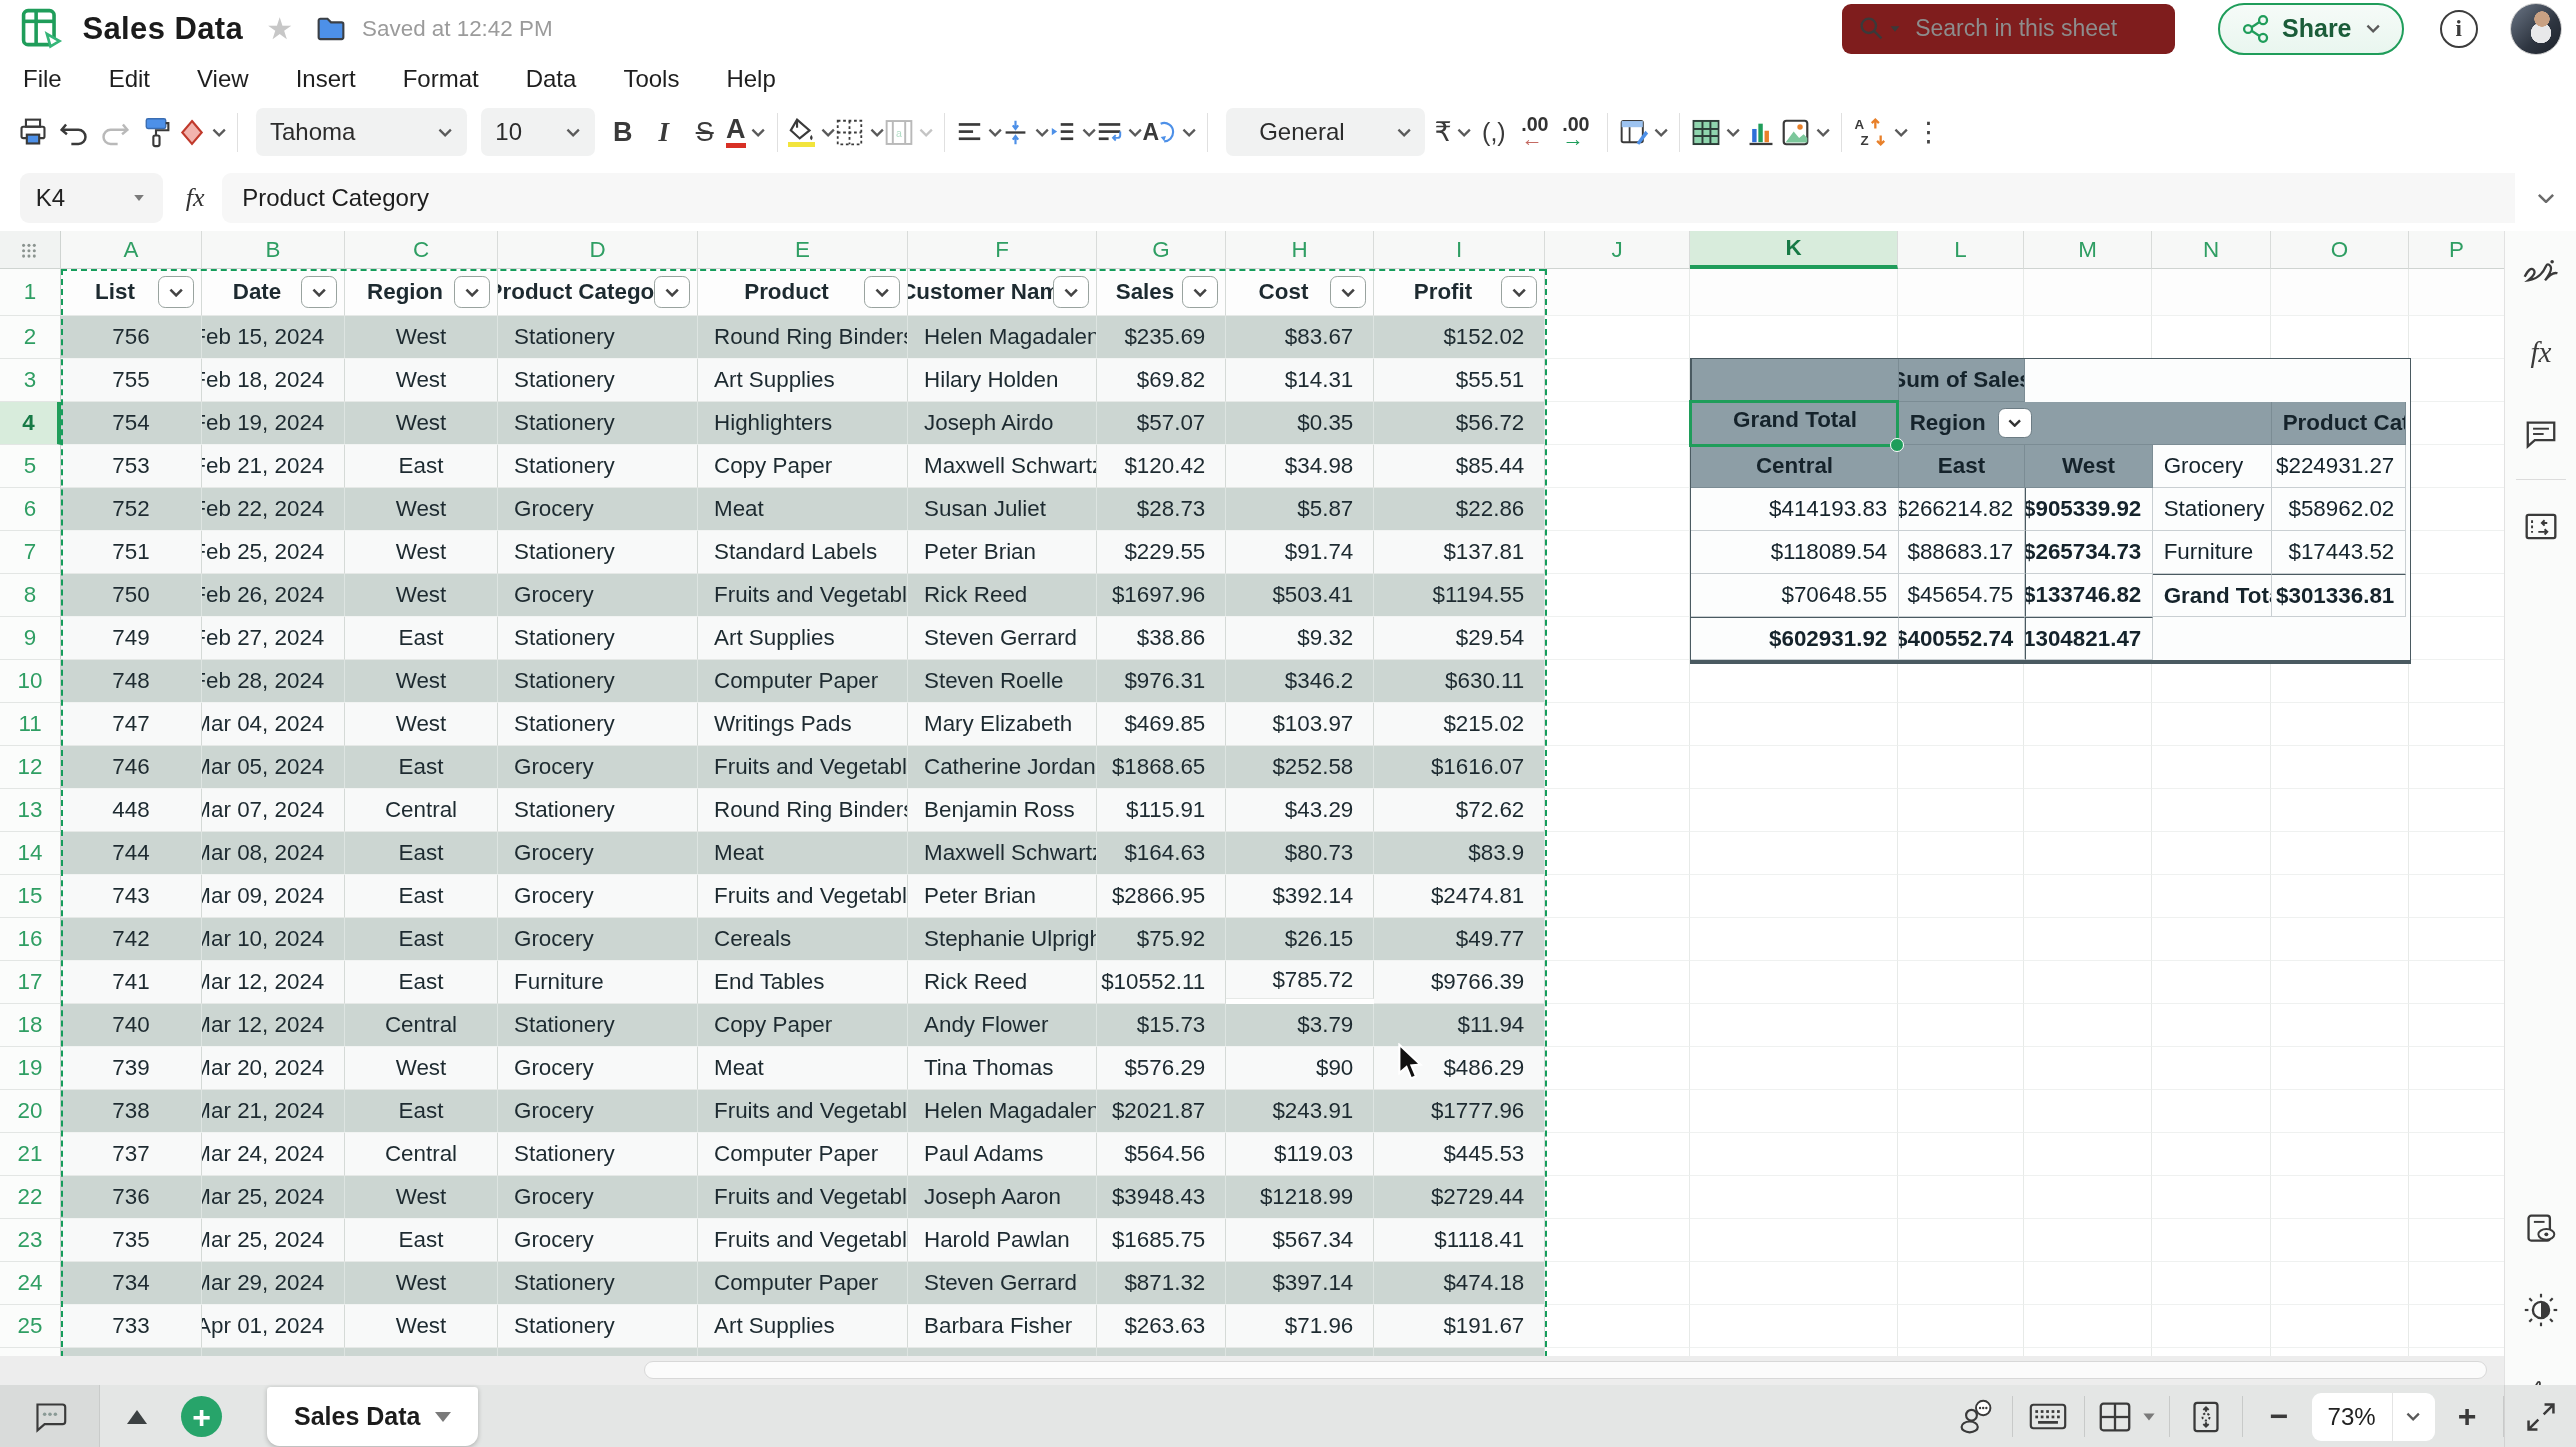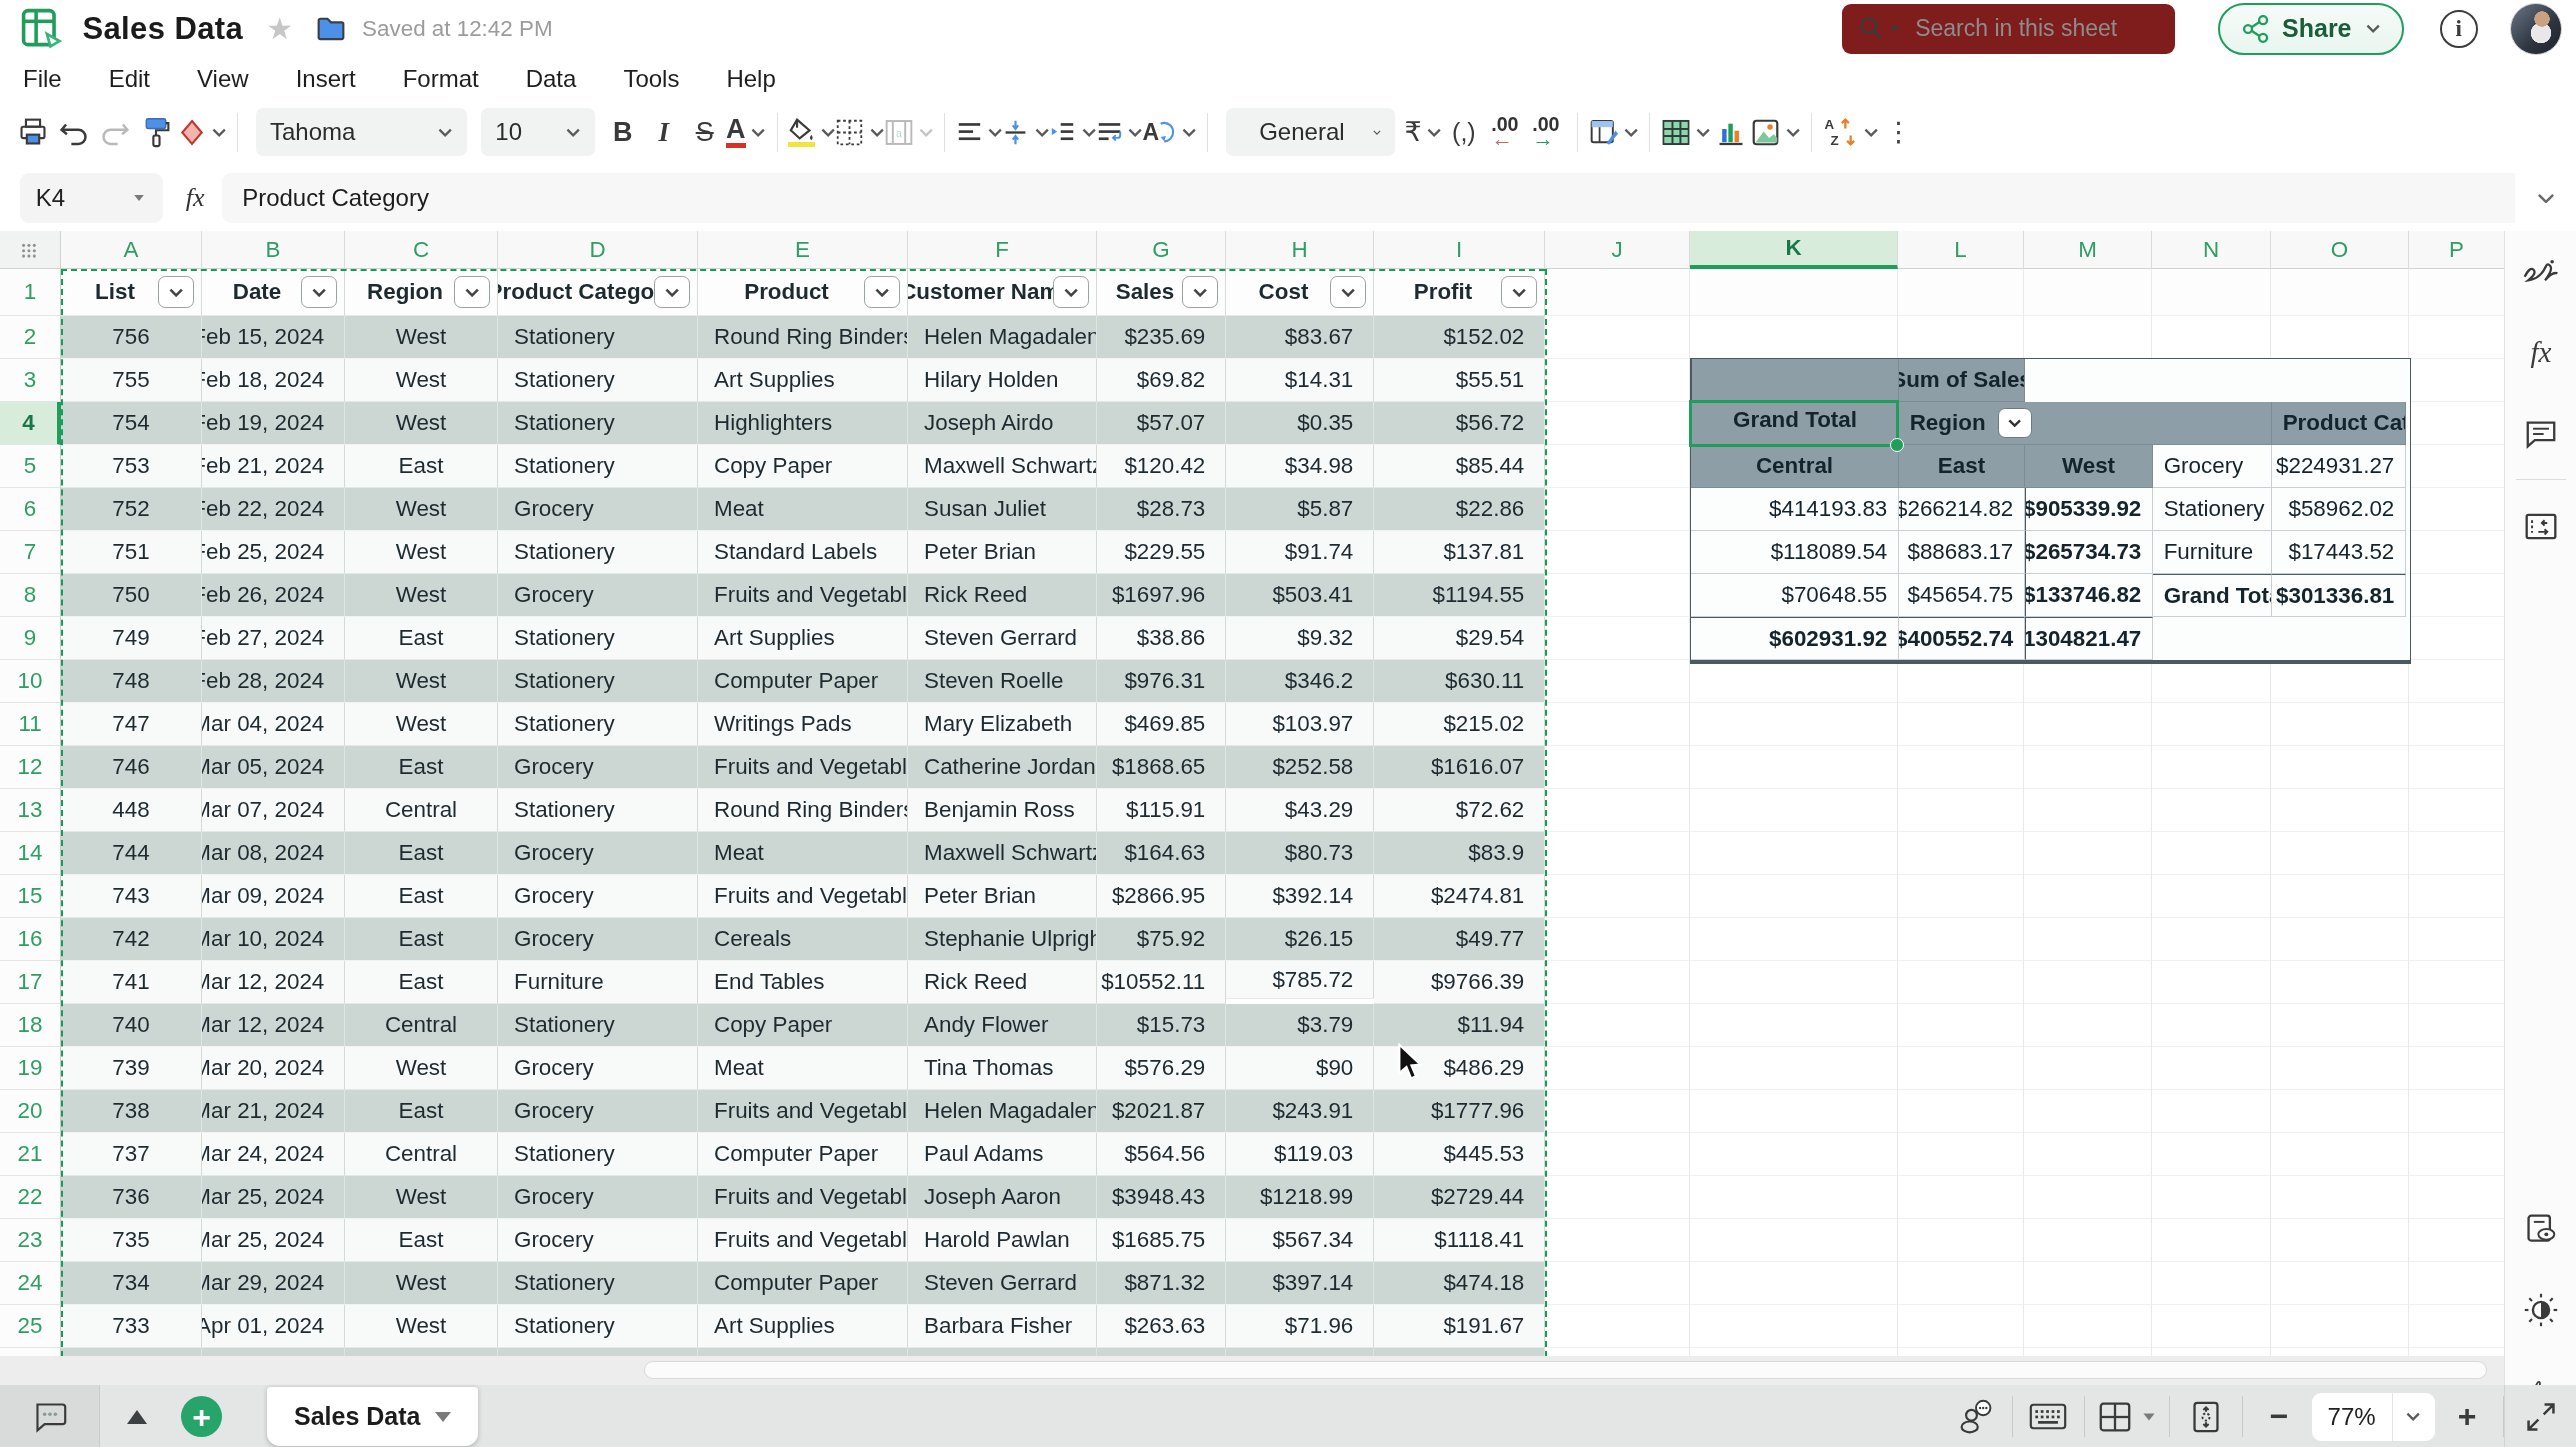--- a/index.html
+++ b/index.html
@@ -319,21 +319,21 @@
     <span class="glyph" style="font-size:23px;">A</span>
     <svg width="19.7" height="23" viewBox="0 0 22 26" style="margin-left:-1.8px;">
         <path d="M4 3 a10 10 0 0 1 14 10 a10 10 0 0 1-10 10" fill="none" stroke="#4d90e8" stroke-width="2.4"></path>
         <path d="M4 18 l4 5 2-6" fill="#4d90e8"></path>
       </svg>
     <svg class="chev" viewBox="0 0 10 6">
         <path d="M1 1l4 4 4-4"></path>
       </svg>
   </div>
   <div class="tdiv"></div>
-  <div class="tsel" style="width:169px;padding-left:33px;">
+  <div class="tsel" style="width:199px;padding-left:33px;">
     <span class="val" style="flex:1;">General</span>
     <svg class="chev" viewBox="0 0 10 6">
         <path d="M1 1l4 4 4-4"></path>
       </svg>
   </div>
   <div class="tbtn">
     <span class="glyph" style="font-weight:normal; font-size:27px;">₹</span>
     <svg class="chev" viewBox="0 0 10 6">
         <path d="M1 1l4 4 4-4"></path>
       </svg>
@@ -1194,21 +1194,21 @@
             <path d="M17 28 v-4 m-3 2 l3 3 3-3" transform="translate(0,2)"></path>
             <circle cx="17" cy="20" r="4" stroke-dasharray="2.5 2.5"></circle>
           </g>
         </svg>
     </div>
     <div class="bb-div"></div>
     <div class="bb-btn">
         <span class="pm">−</span>
       </div>
     <div id="zoom-box">
-      <span class="zval">77%</span>
+      <span class="zval">73%</span>
       <span class="zdd">
           <svg class="chev" viewBox="0 0 10 6" style="margin:0;">
             <path d="M1 1l4 4 4-4"></path>
           </svg>
         </span>
     </div>
     <div class="bb-btn">
         <span class="pm">+</span>
       </div>
     <div class="bb-div" style="margin-right:0;"></div>

